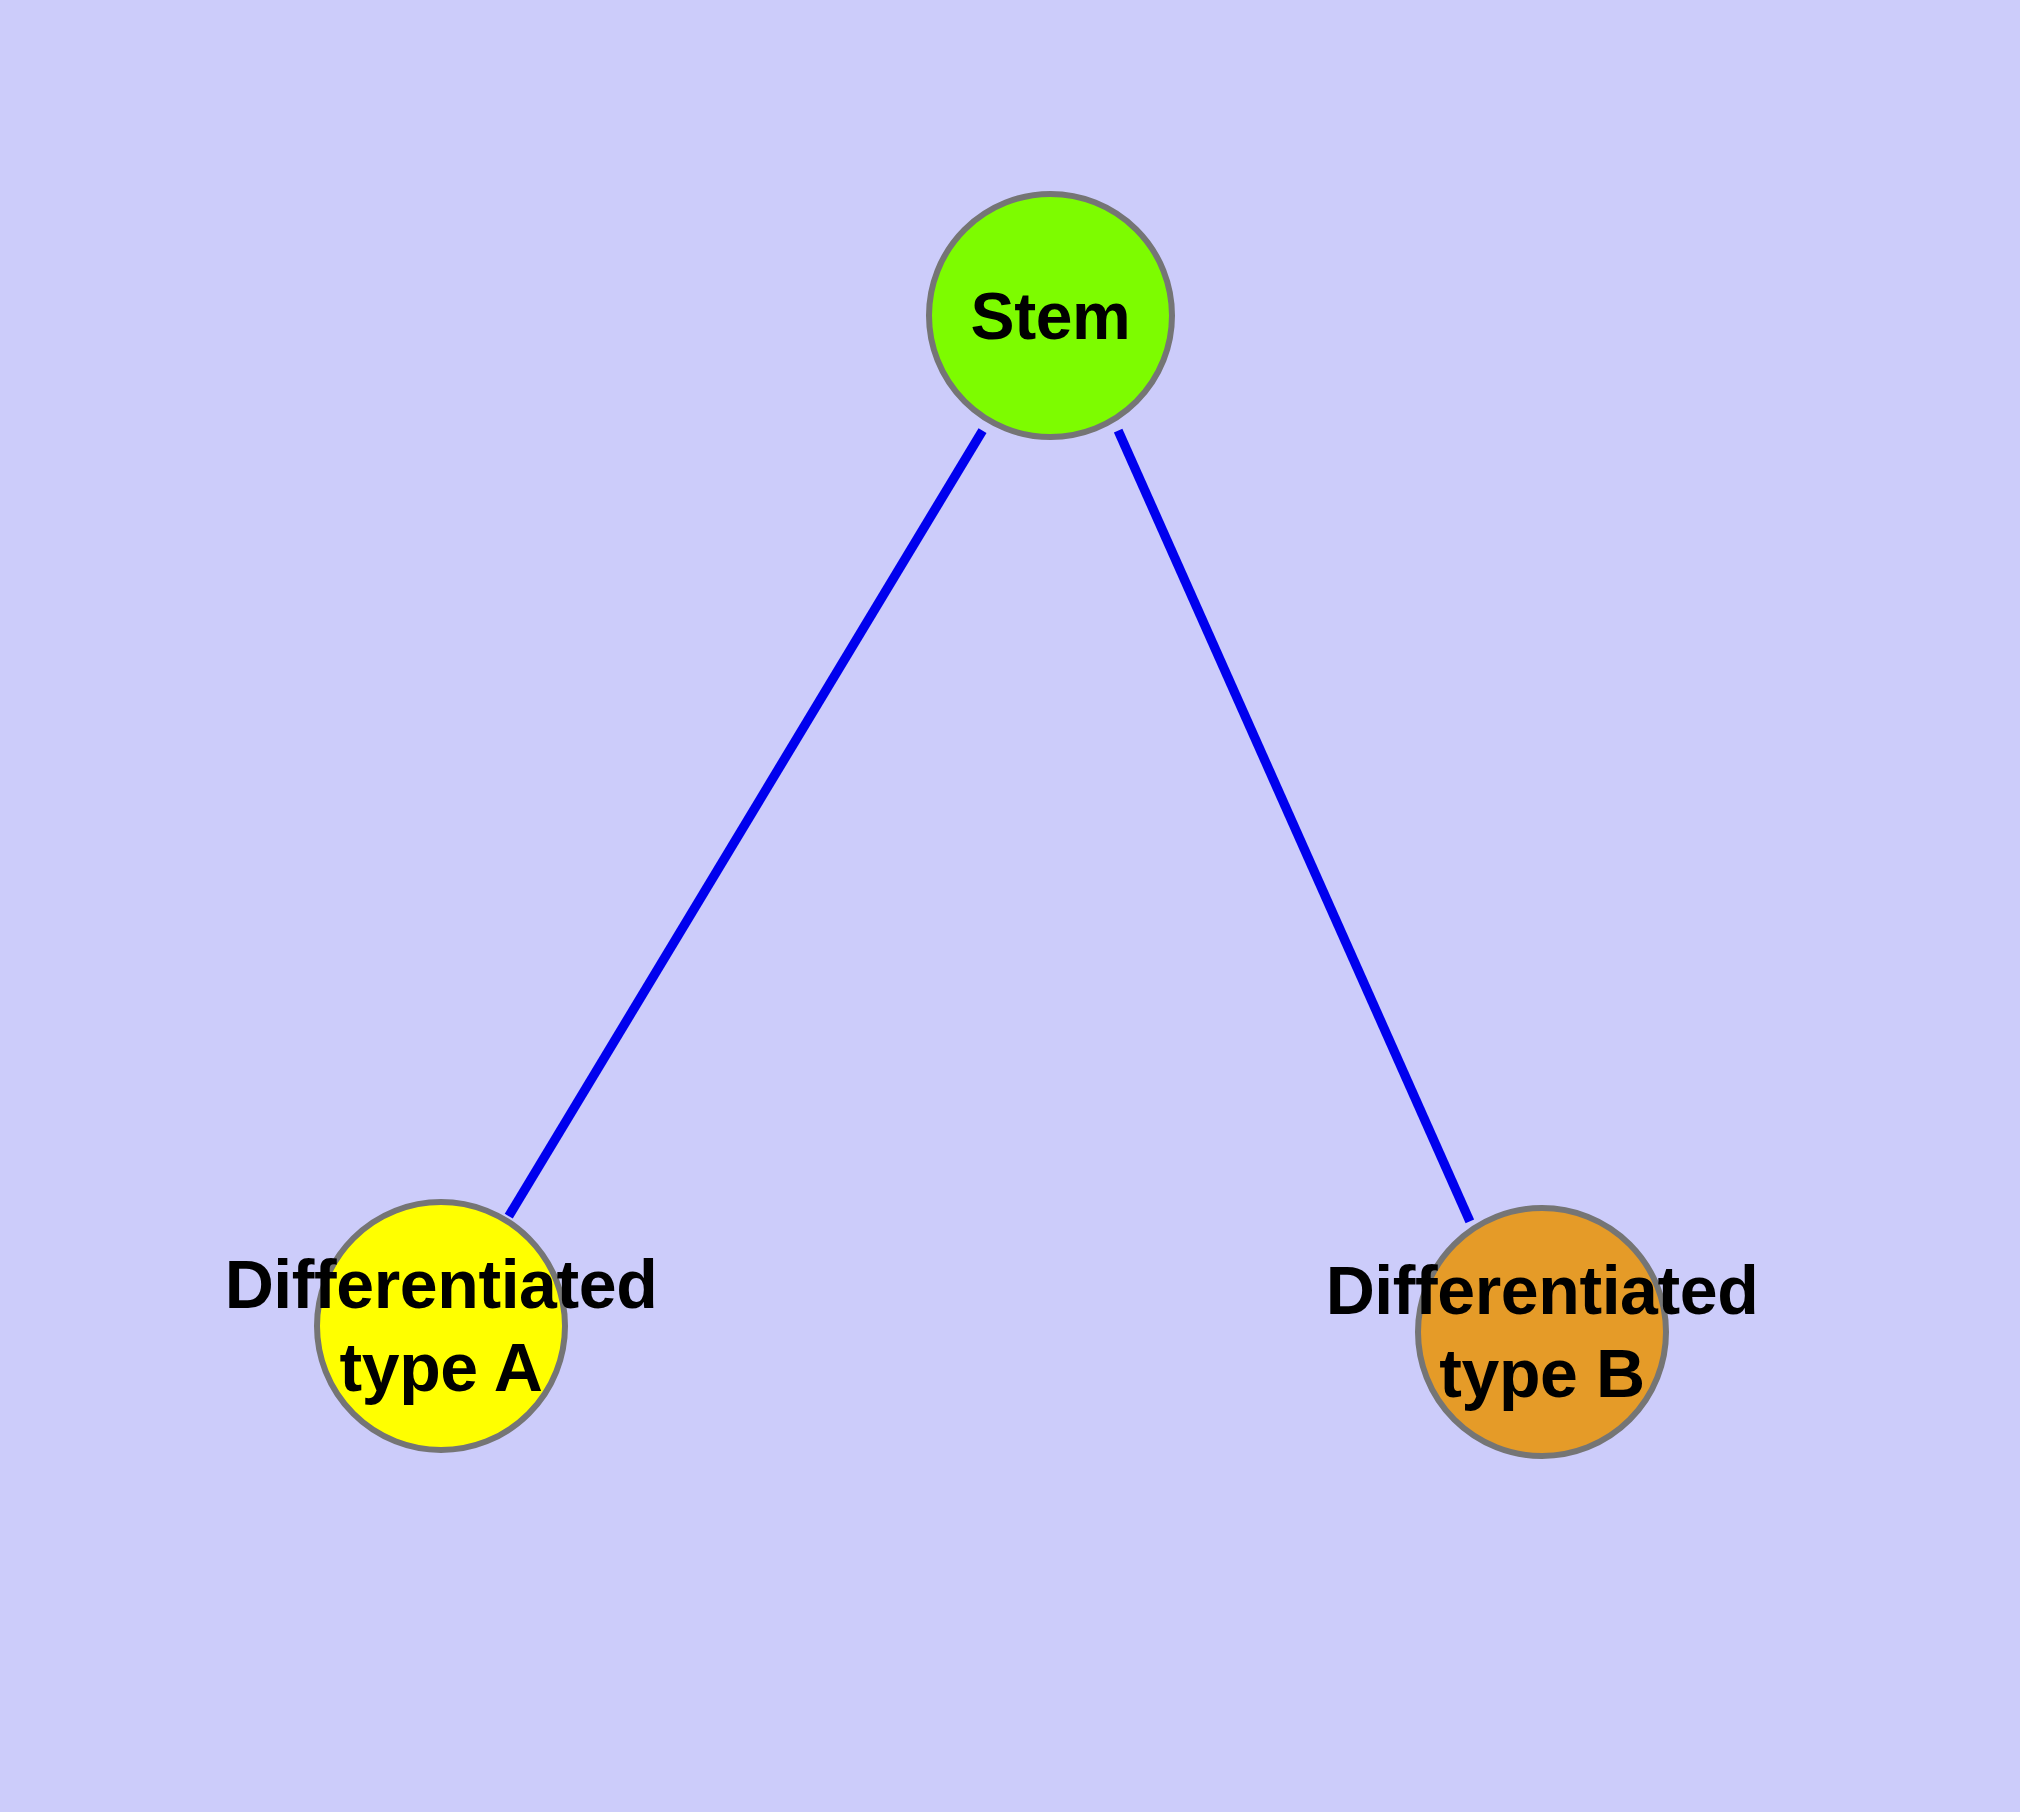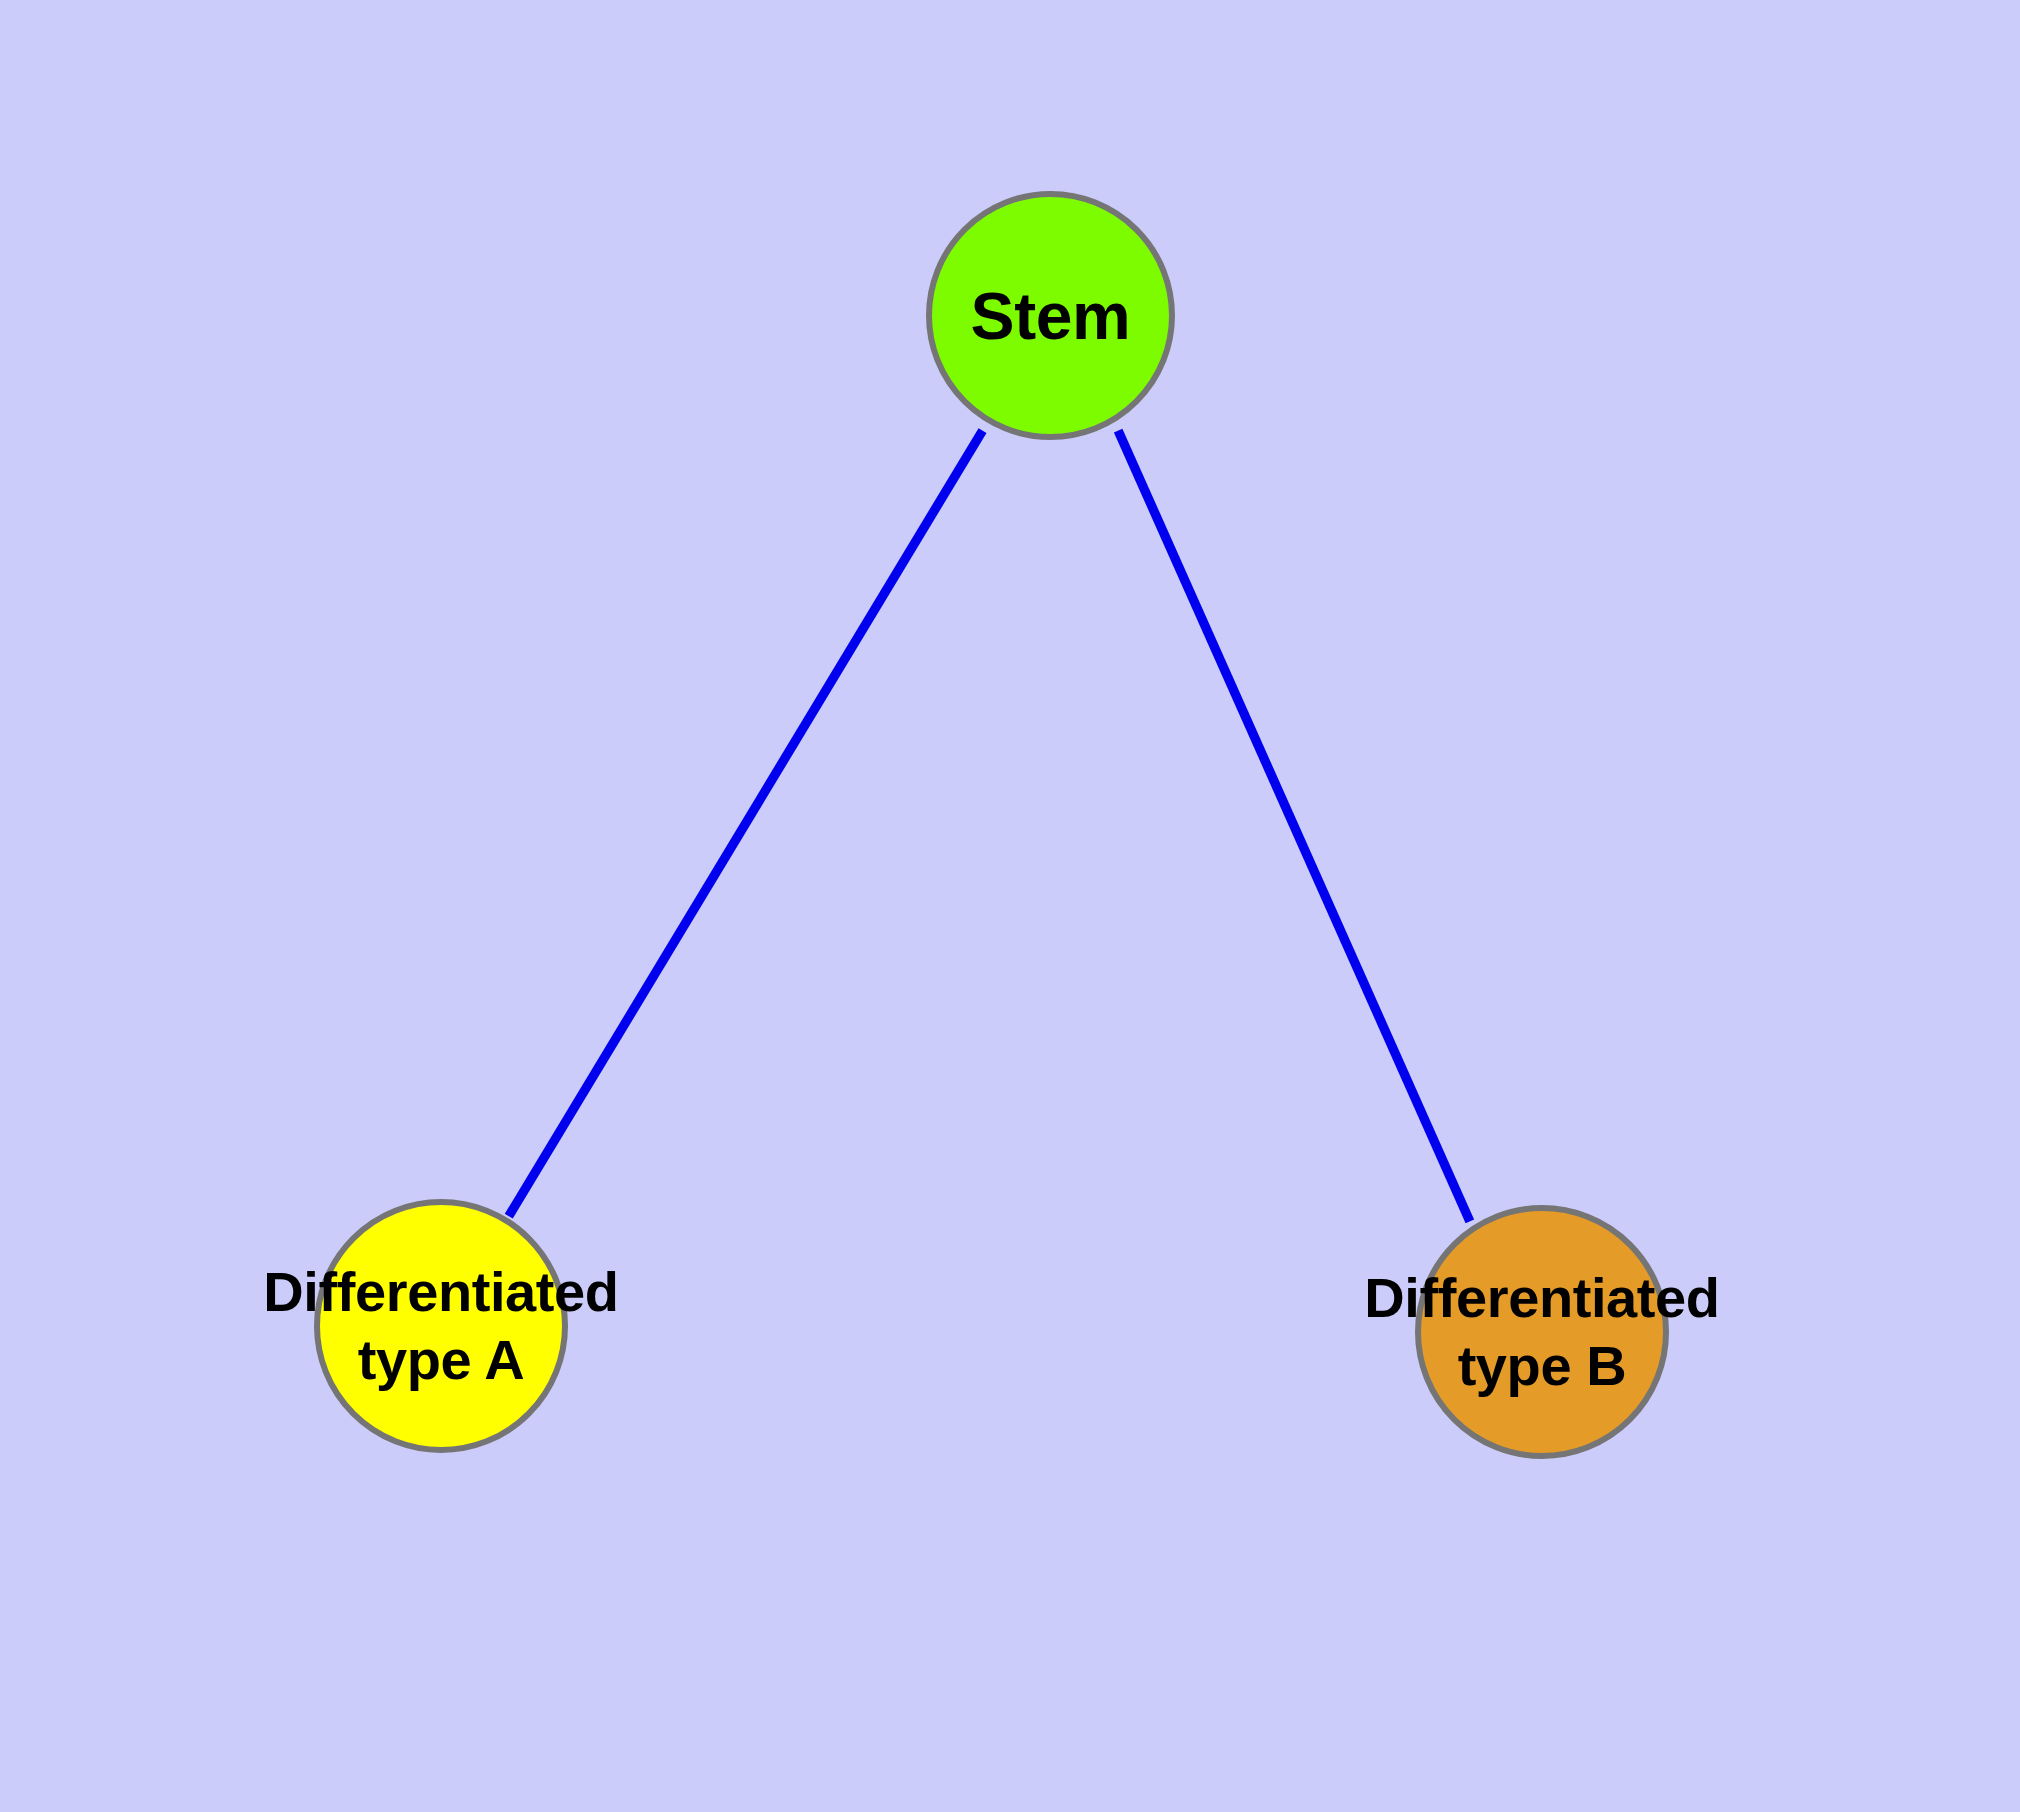--- a/index.html
+++ b/index.html
@@ -69,21 +69,21 @@
   #node-diff-b {
     left: 1415px;
     top: 1204px;
     width: 254px;
     height: 258px;
     background: #e59b28;
     border: 6px solid #757575;
   }
   #node-diff-a .node-label,
   #node-diff-b .node-label {
-    font-size: 56px;
+    font-size: 68px;
   }
 </style>
 </head>
 <body style="width: 2021px; height: 1812px;">
 
 <div id="graph-canvas" style="width: 2021px; height: 1812px; background: rgb(204, 204, 250);">
 
   <svg id="edge-layer" viewBox="0 0 2384 2138" width="2021" height="1812" xmlns="http://www.w3.org/2000/svg">
     <line id="edge-stem-diff-a" x1="1159" y1="508" x2="600" y2="1435" stroke="#0000ee" stroke-width="11" stroke-linecap="butt"></line>
     <line id="edge-stem-diff-b" x1="1319" y1="508" x2="1734" y2="1441" stroke="#0000ee" stroke-width="11" stroke-linecap="butt"></line>

